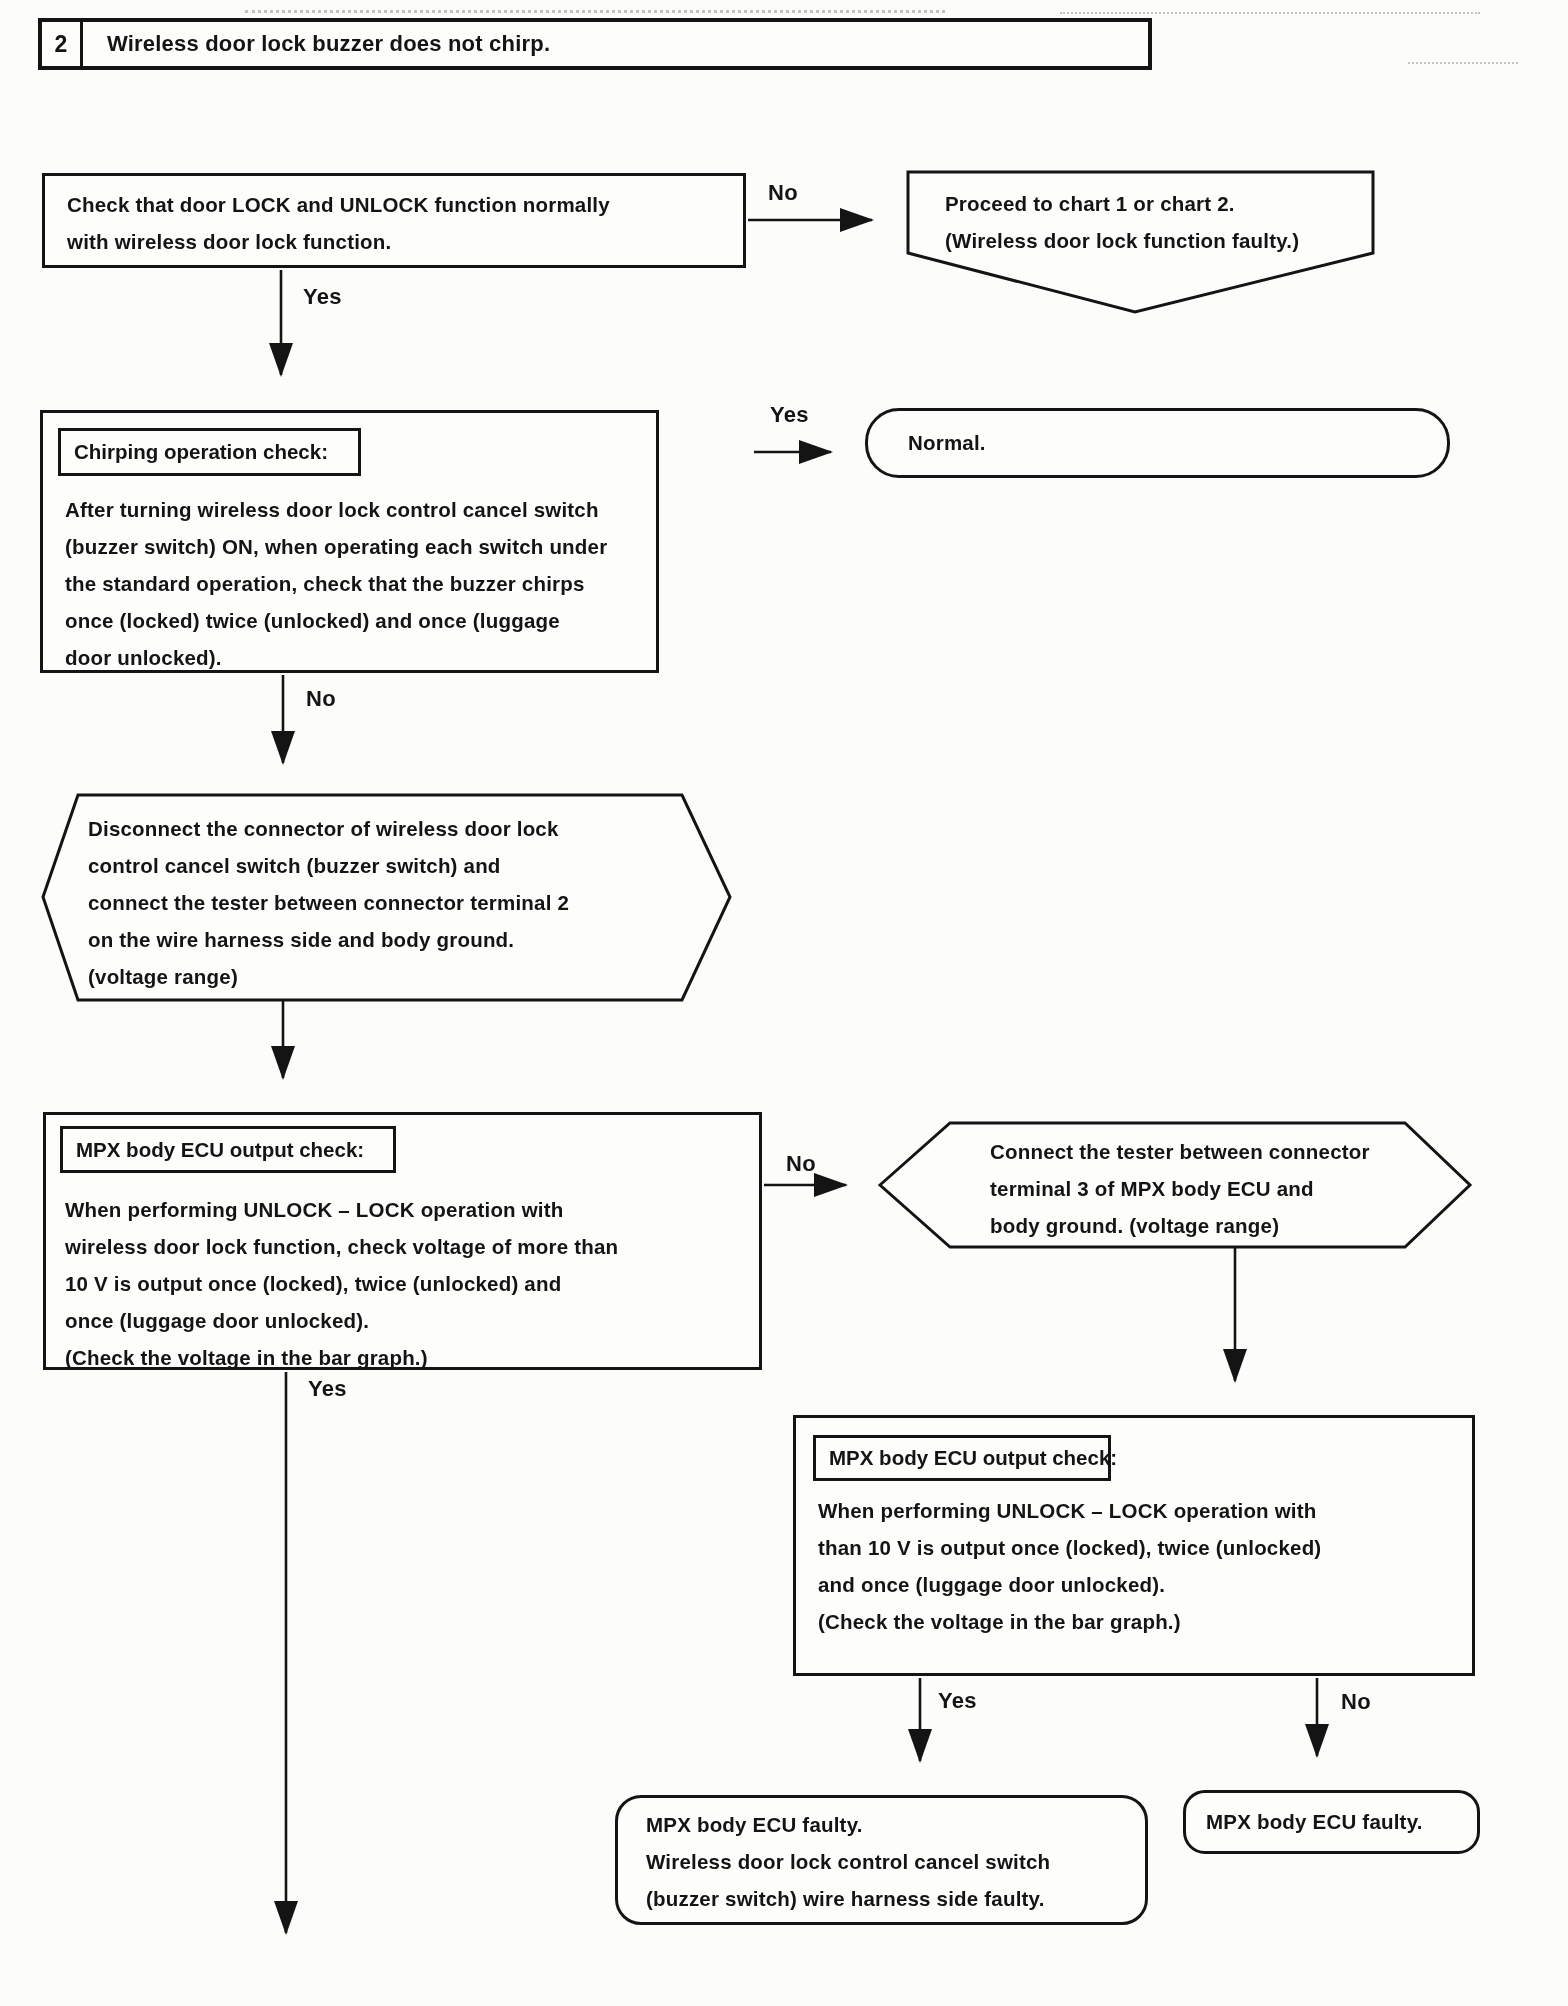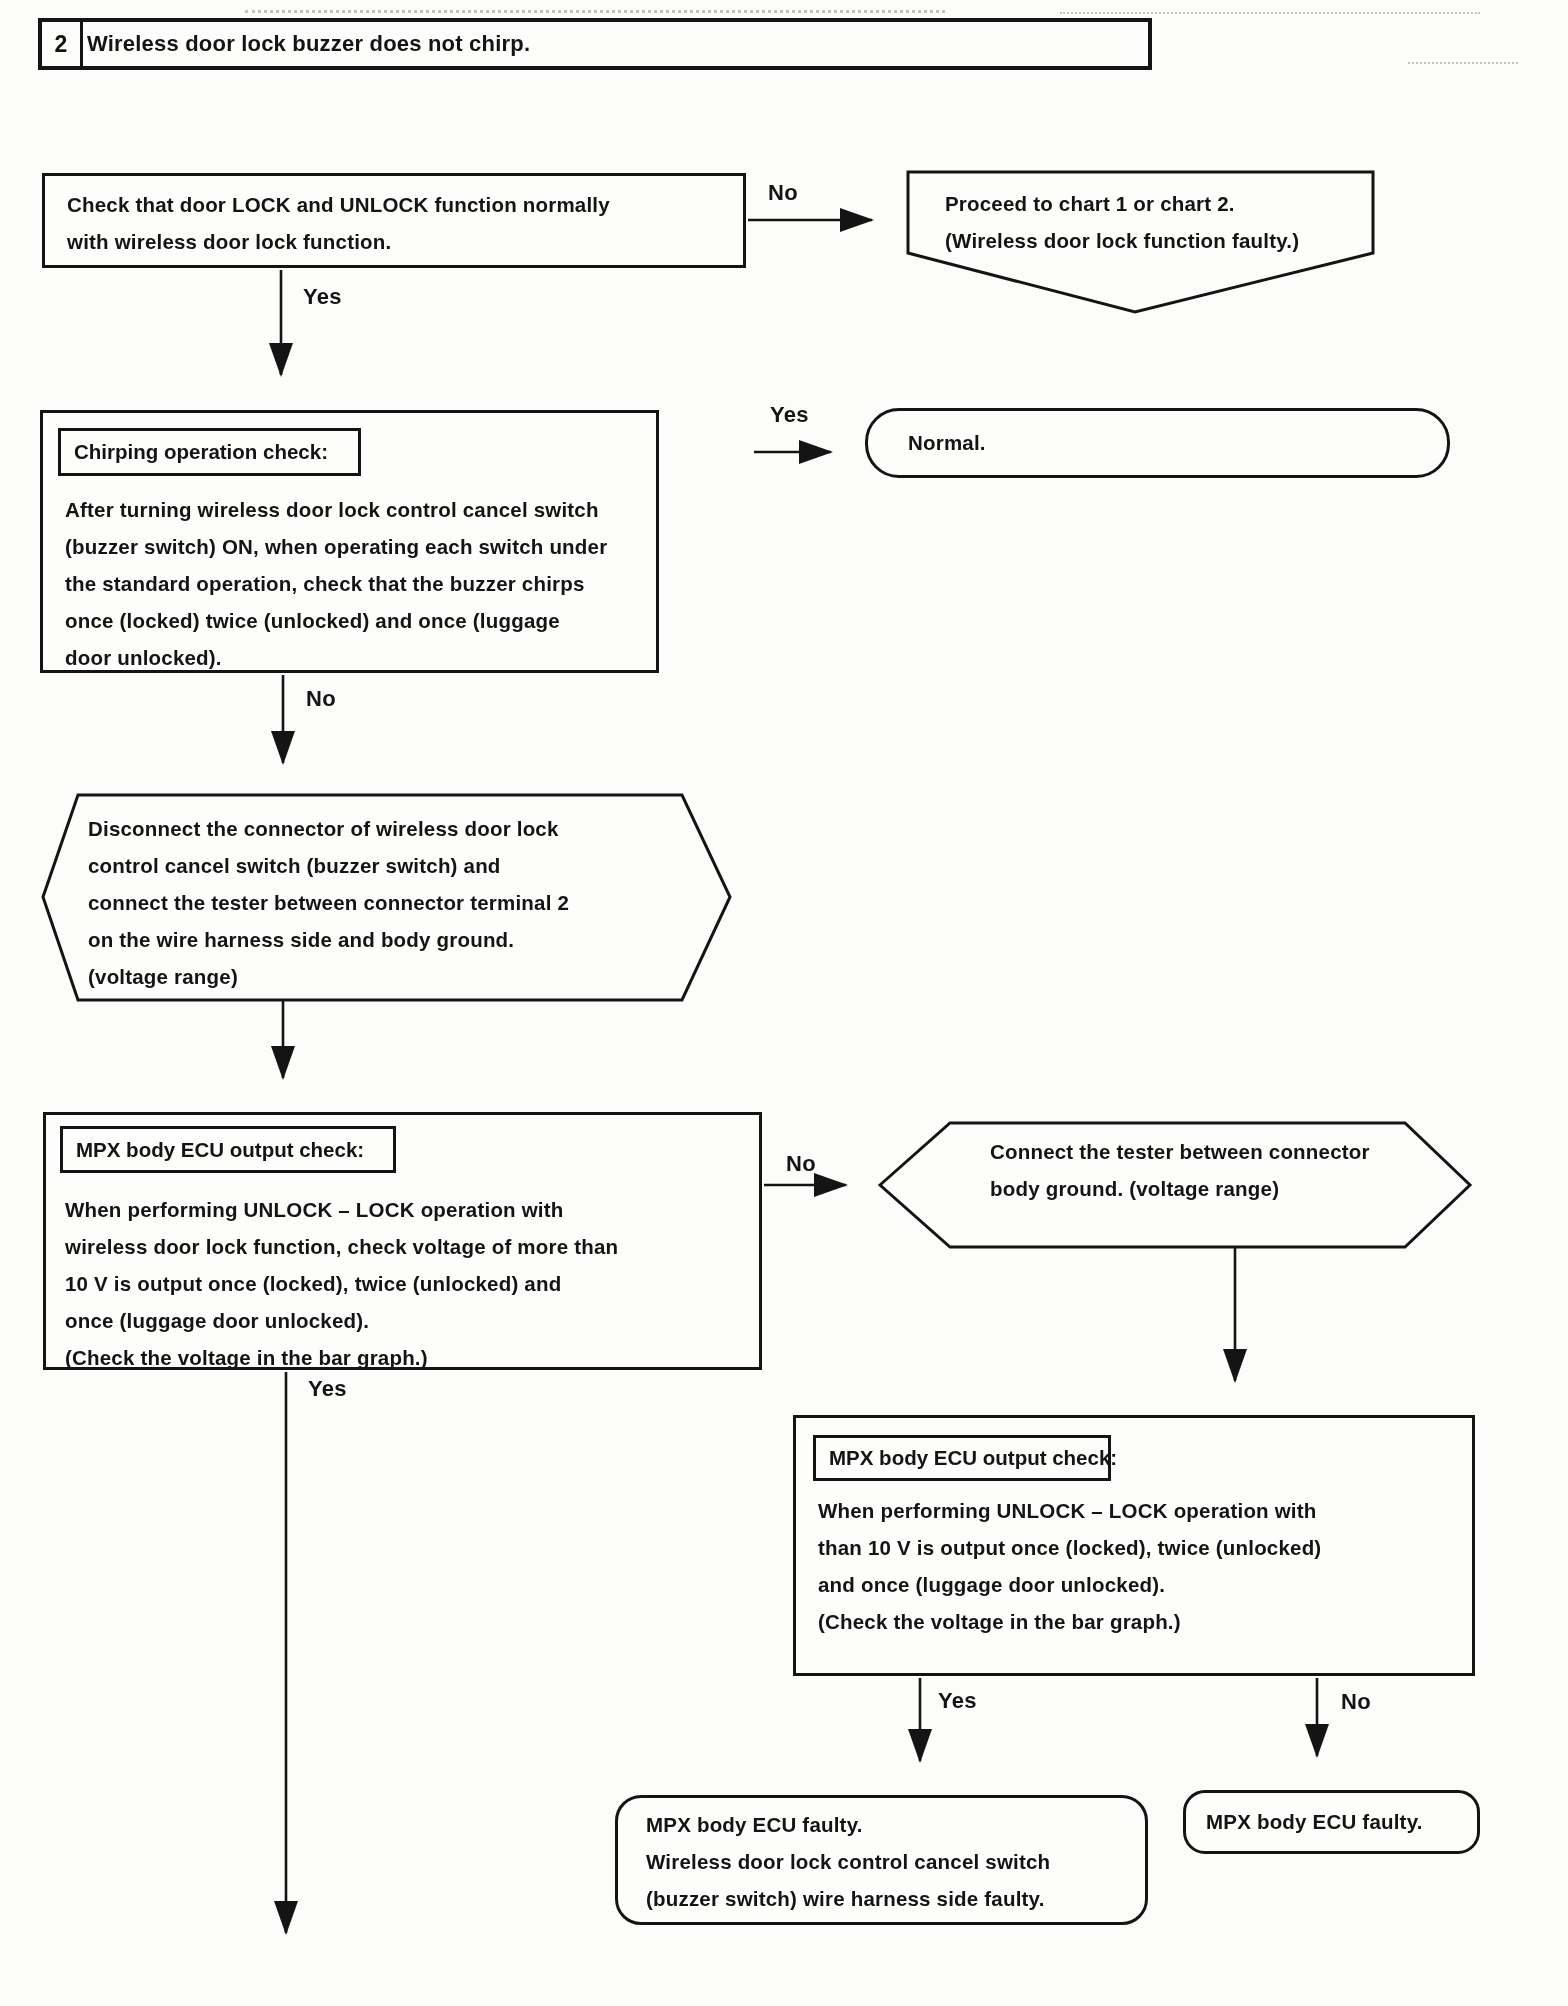--- a/index.html
+++ b/index.html
@@ -20,21 +20,21 @@
     border:4px solid #141414;background:#fdfdfc;
     display:flex;align-items:stretch;z-index:2;box-sizing:border-box;
   }
   .title-num{
     width:38px;border-right:3px solid #141414;
     display:flex;align-items:center;justify-content:center;
     font-size:23px;font-weight:bold;
   }
   .title-text{
     display:flex;align-items:center;
-    padding-left:4px;font-size:22px;font-weight:bold;letter-spacing:.2px;
+    padding-left:24px;font-size:22px;font-weight:bold;letter-spacing:.2px;
     white-space:nowrap;
   }
 
   
   .node{
     position:absolute;background:#fdfdfc;border:3px solid #141414;
     box-sizing:border-box;z-index:2;
   }
   .inner-label{
     position:absolute;border:3px solid #141414;background:#fdfdfc;
@@ -181,20 +181,21 @@
       <div class="tline">When performing UNLOCK – LOCK operation with</div>
       <div class="tline">wireless door lock function, check voltage of more than</div>
       <div class="tline">10 V is output once (locked), twice (unlocked) and</div>
       <div class="tline">once (luggage door unlocked).</div>
       <div class="tline">(Check the voltage in the bar graph.)</div>
     </div>
   </div>
 
   <div class="overlay-text" id="hex2-text">
     <div class="tline">Connect the tester between connector</div>
+    <div class="tline">terminal 3 of MPX body ECU and</div>
     <div class="tline">body ground. (voltage range)</div>
   </div>
 
   <div class="node" id="box4">
     <div class="inner-label">MPX body ECU output check:</div>
     <div class="body-lines">
       <div class="tline">When performing UNLOCK – LOCK operation with</div>
       <div class="tline">than 10 V is output once (locked), twice (unlocked)</div>
       <div class="tline">and once (luggage door unlocked).</div>
       <div class="tline">(Check the voltage in the bar graph.)</div>

